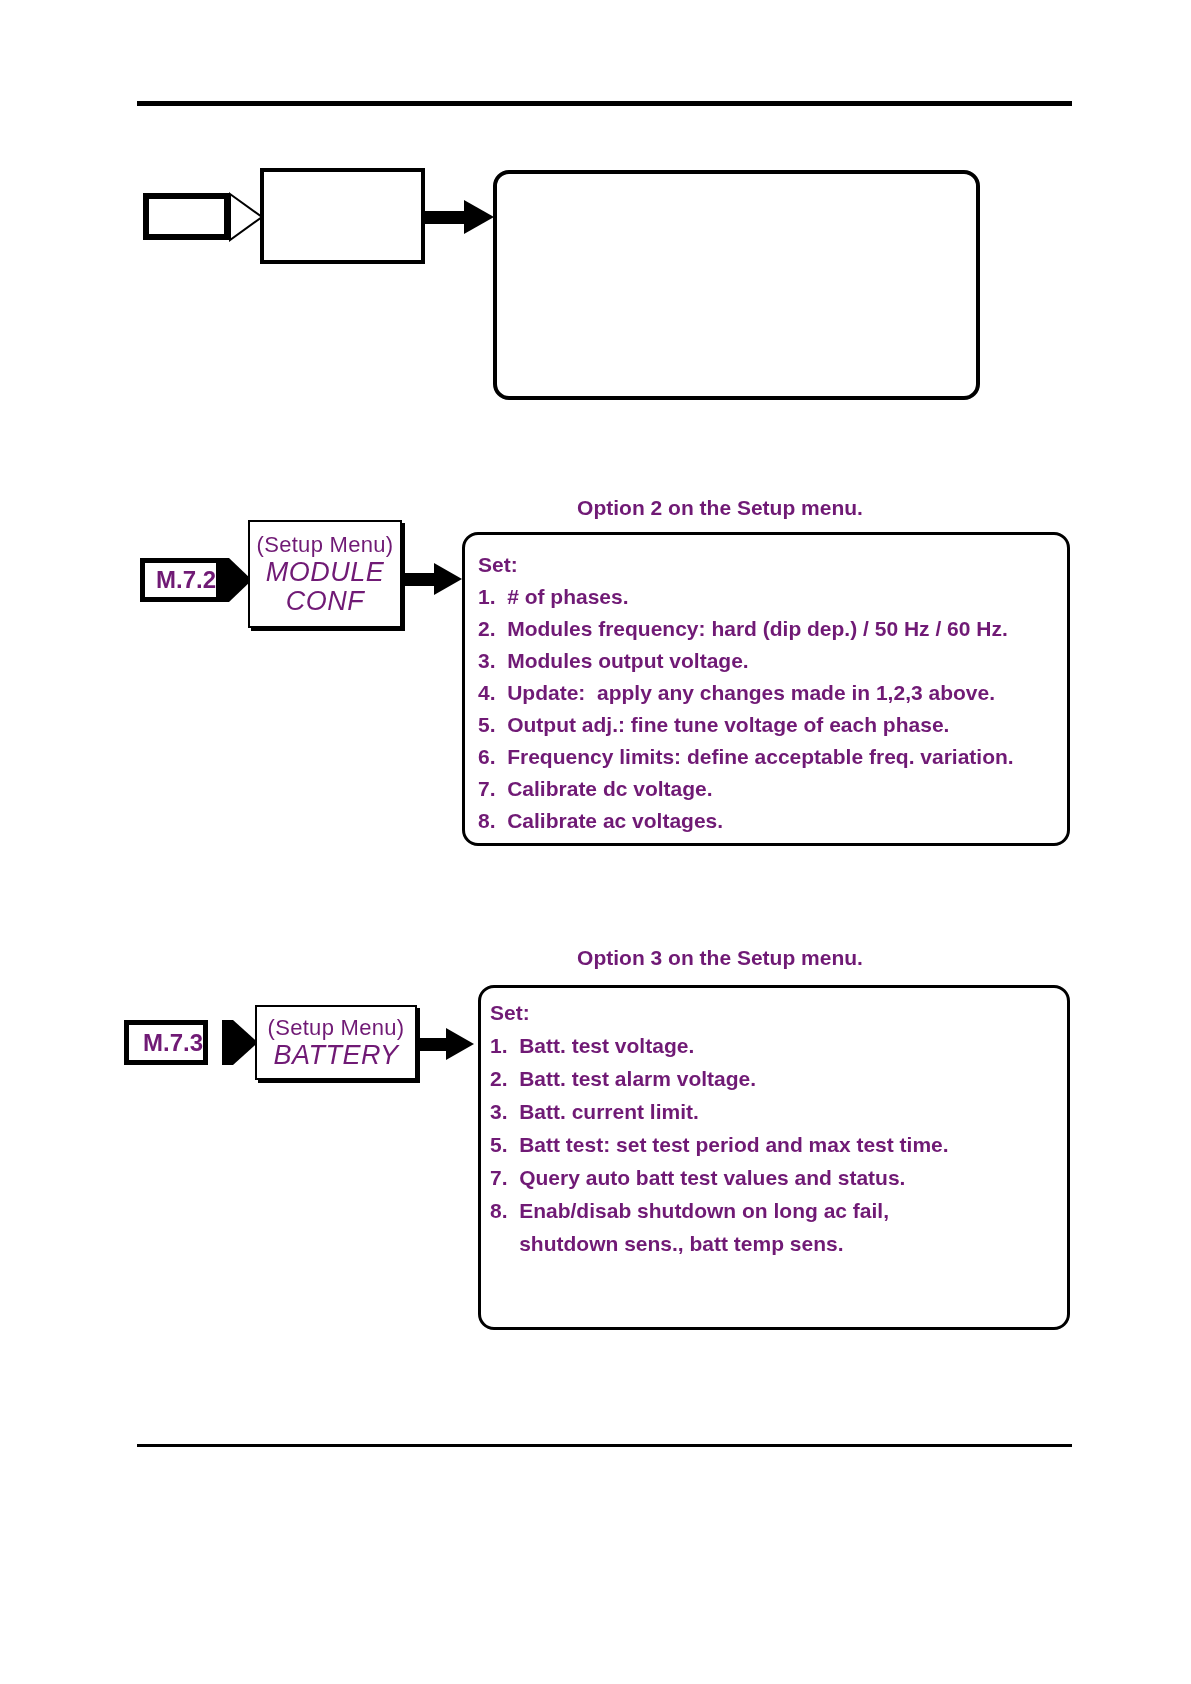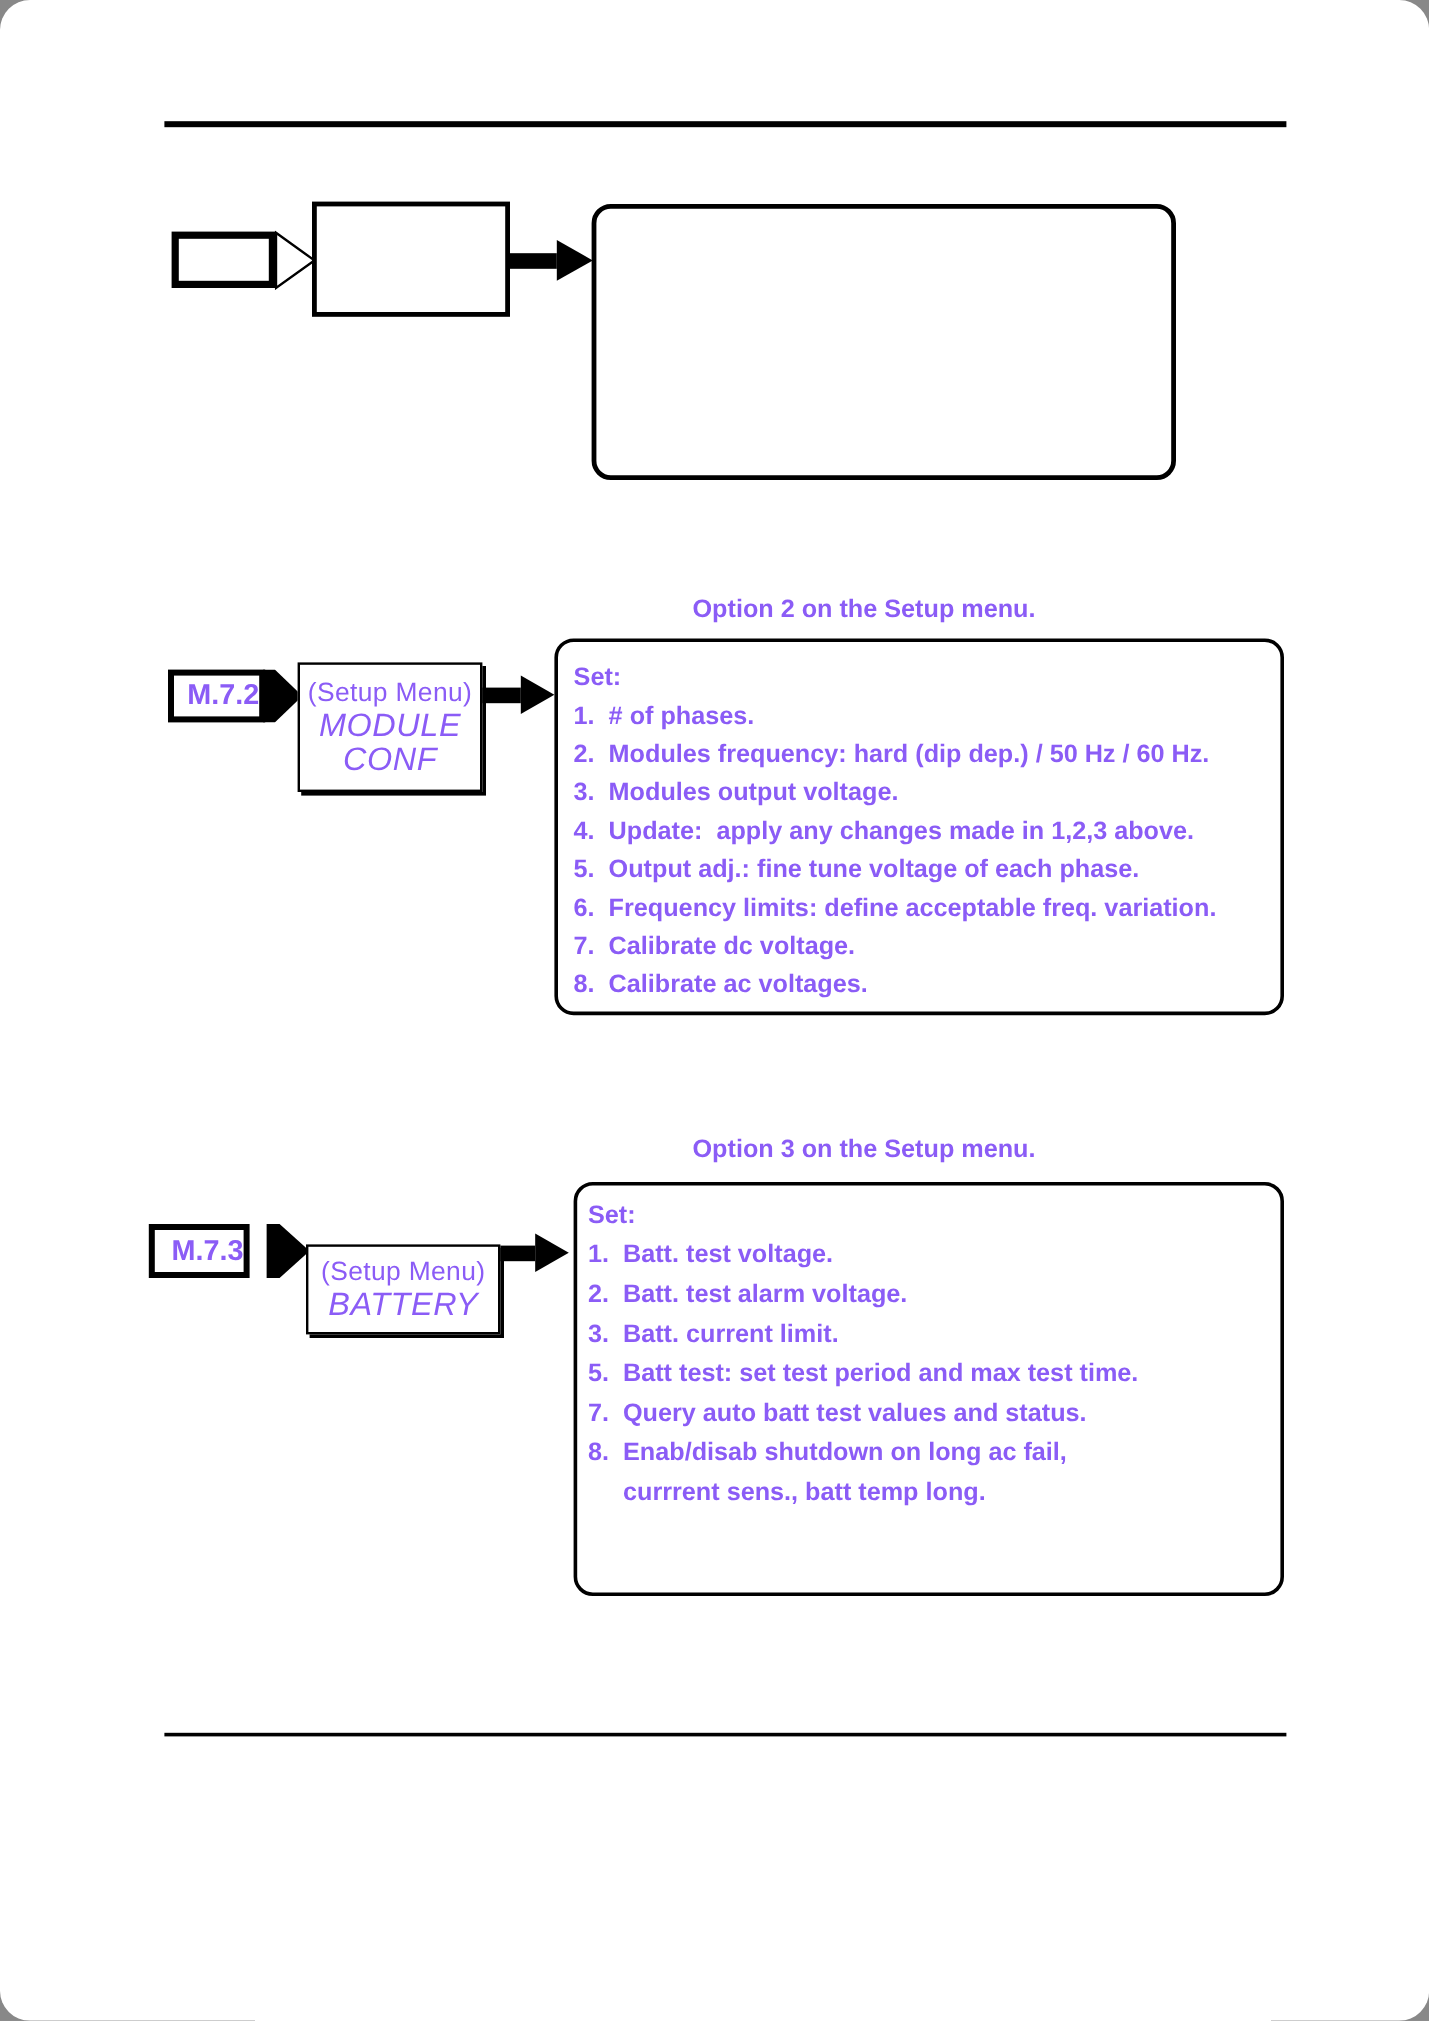--- a/index.html
+++ b/index.html
@@ -1,40 +1,38 @@
 <!DOCTYPE html>
 <html><head>
 <meta charset="utf-8">
 <style>
   html,body{margin:0;padding:0;background:#888;}
   .page{
     position:relative;
     width:1191px;height:1684px;
     background:#ffffff;
     font-family:"Liberation Sans", sans-serif;
-    color:#8b5cf6;
+    color:#701a75;
     overflow:hidden;
     margin:0 auto;
-    border-radius:25px;
   }
   .rule{position:absolute;background:#000;}
   .box{position:absolute;background:#fff;border:4px solid #000;box-sizing:border-box;}
   .box.thick{border-width:6px;}
   .rounded{position:absolute;background:#fff;border:3px solid #000;border-radius:16px;box-sizing:border-box;}
   .keybox{
     position:absolute;background:#fff;border:5px solid #000;box-sizing:border-box;
     display:flex;align-items:center;justify-content:flex-end;
     font-weight:bold;font-size:24px;
   }
   .menubox{
     position:absolute;background:#fff;border:2px solid #000;box-sizing:border-box;
     box-shadow:3px 3px 0 #000;
     display:flex;flex-direction:column;align-items:center;justify-content:center;
     text-align:center;
-    margin-top:32px;
   }
   .menubox .sub{font-size:22px;line-height:26px;letter-spacing:0.3px;}
   .menubox .big{font-size:27px;line-height:29px;letter-spacing:0.5px;font-style:italic;}
   .heading{
     position:absolute;font-weight:bold;font-size:21px;line-height:24px;text-align:center;
   }
   .panel-lines{position:absolute;}
   .pline{white-space:pre;font-weight:bold;font-size:21px;}
   .s2 .pline{line-height:32px;}
   .s3 .pline{line-height:33px;}
@@ -112,18 +110,18 @@
 
   <div class="rounded" style="left:478px;top:985px;width:592px;height:345px;"></div>
   <div class="panel-lines s3" style="left:490px;top:996px;">
     <div class="pline">Set:</div>
     <div class="pline">1.  Batt. test voltage.</div>
     <div class="pline">2.  Batt. test alarm voltage.</div>
     <div class="pline">3.  Batt. current limit.</div>
     <div class="pline">5.  Batt test: set test period and max test time.</div>
     <div class="pline">7.  Query auto batt test values and status.</div>
     <div class="pline">8.  Enab/disab shutdown on long ac fail,</div>
-    <div class="pline">     currrent sens., batt temp long.</div>
+    <div class="pline">     shutdown sens., batt temp sens.</div>
   </div>
 
   <div class="rule" style="left:137px;top:1444px;width:935px;height:3px;"></div>
 
 </div>
 
 </body></html>

